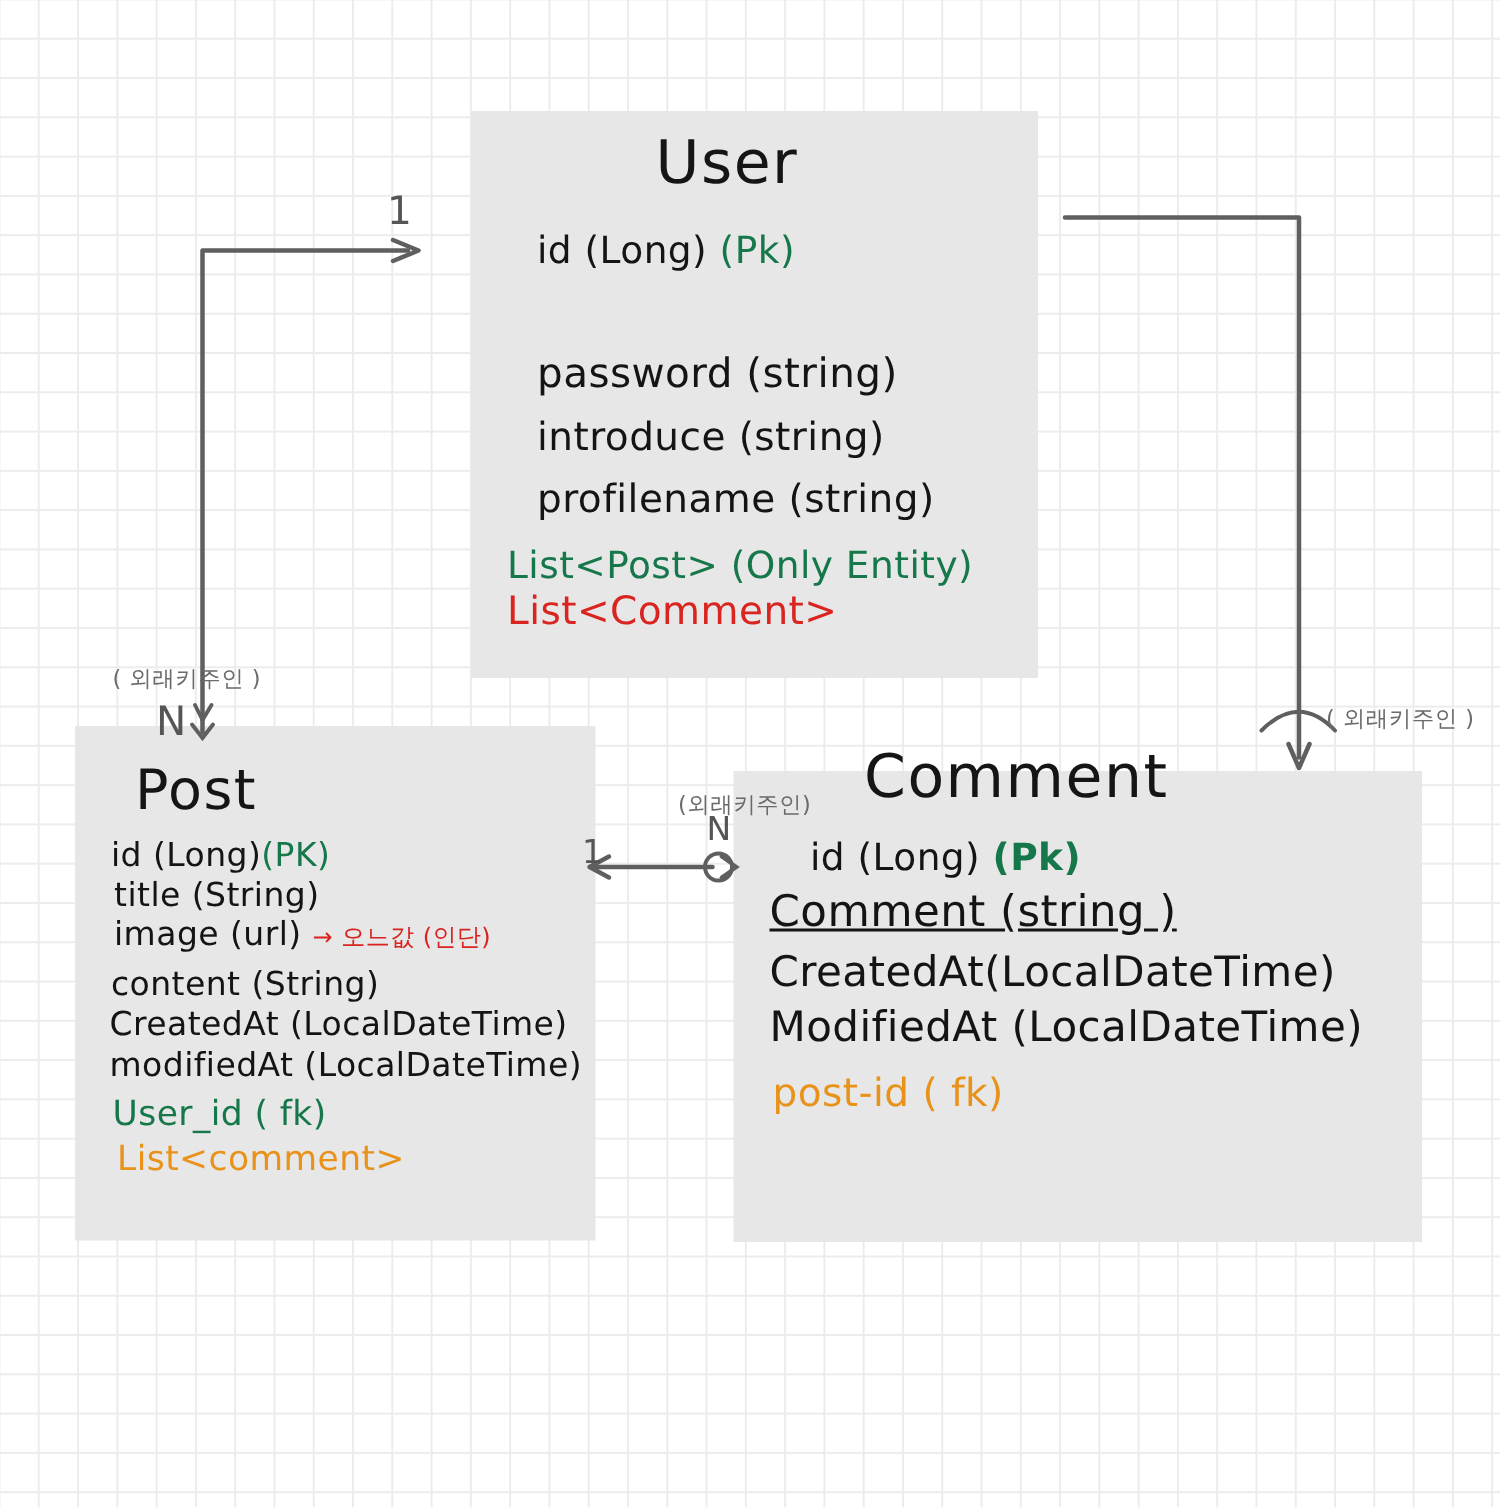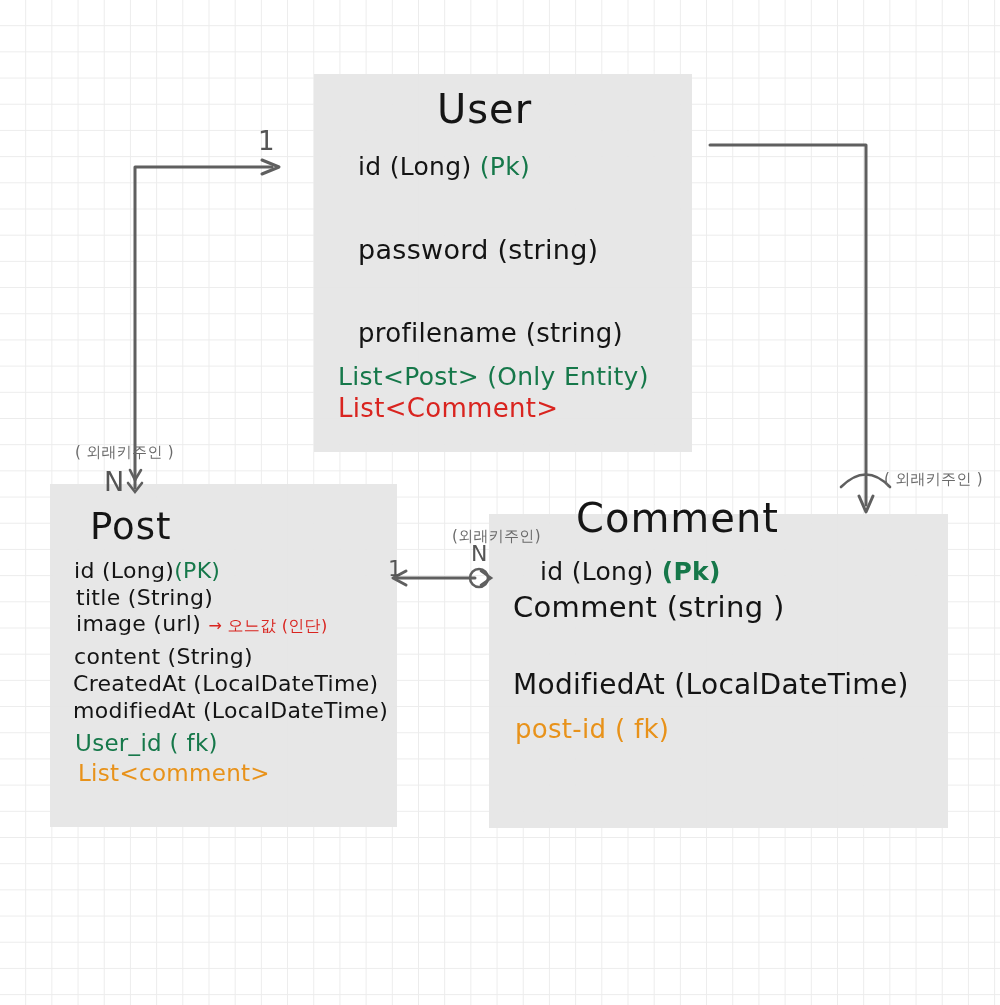--- a/index.html
+++ b/index.html
@@ -74,20 +74,23 @@
 
   <div class="txt hand title" style="left:437px;top:86px;">User</div>
 
   <div class="txt hand field" style="left:358px;top:152px;">
     <span>id (Long)</span>
     <span class="green">(Pk)</span>
   </div>
   <div class="txt hand field" style="left:358px;top:234px;font-size:27px;">
     <span>password (string)</span>
   </div>
+  <div class="txt hand field" style="left:358px;top:277px;font-size:26px;">
+    <span>introduce (string)</span>
+  </div>
   <div class="txt hand field" style="left:358px;top:318px;font-size:26px;">
     <span>profilename (string)</span>
   </div>
   <div class="txt hand field green" style="left:338px;top:362px;font-size:25px;">List&lt;Post&gt; (Only Entity)</div>
   <div class="txt hand field red" style="left:338px;top:393px;font-size:26px;">List&lt;Comment&gt;</div>
 
   <div class="txt hand title" style="left:90px;top:505px;font-size:37px;">Post</div>
 
   <div class="txt hand field-sm" style="left:74px;top:558px;">
     <span>id   (Long)</span><span class="green">(PK)</span>
@@ -110,22 +113,25 @@
   </div>
   <div class="txt hand field-sm green" style="left:75px;top:730px;font-size:23px;">User_id ( fk)</div>
   <div class="txt hand field-sm orange" style="left:78px;top:760px;font-size:23px;">List&lt;comment&gt;</div>
 
   <div class="txt hand title" style="left:576px;top:495px;font-size:40px;">Comment</div>
 
   <div class="txt hand field" style="left:540px;top:557px;font-size:25px;">
     <span>id (Long)</span>
     <span class="green" style="font-weight:700;">(Pk)</span>
   </div>
-  <div class="txt hand field" style="left:513px;top:590px;font-size:29px;">
+  <div class="txt hand field" style="left:513px;top:590px;font-size:29px;text-decoration:underline;">
     <span>Comment (string )</span>
+  </div>
+  <div class="txt hand field" style="left:513px;top:631px;font-size:28px;">
+    <span>CreatedAt(LocalDateTime)</span>
   </div>
   <div class="txt hand field" style="left:513px;top:668px;font-size:28px;">
     <span>ModifiedAt (LocalDateTime)</span>
   </div>
   <div class="txt hand field orange" style="left:515px;top:714px;font-size:26px;">post-id ( fk)</div>
 
   <div class="txt hand anno" style="left:75px;top:443px;">( 외래키주인 )</div>
   <div class="txt hand anno" style="left:452px;top:527px;">(외래키주인)</div>
   <div class="txt hand anno" style="left:884px;top:470px;">( 외래키주인 )</div>
 

